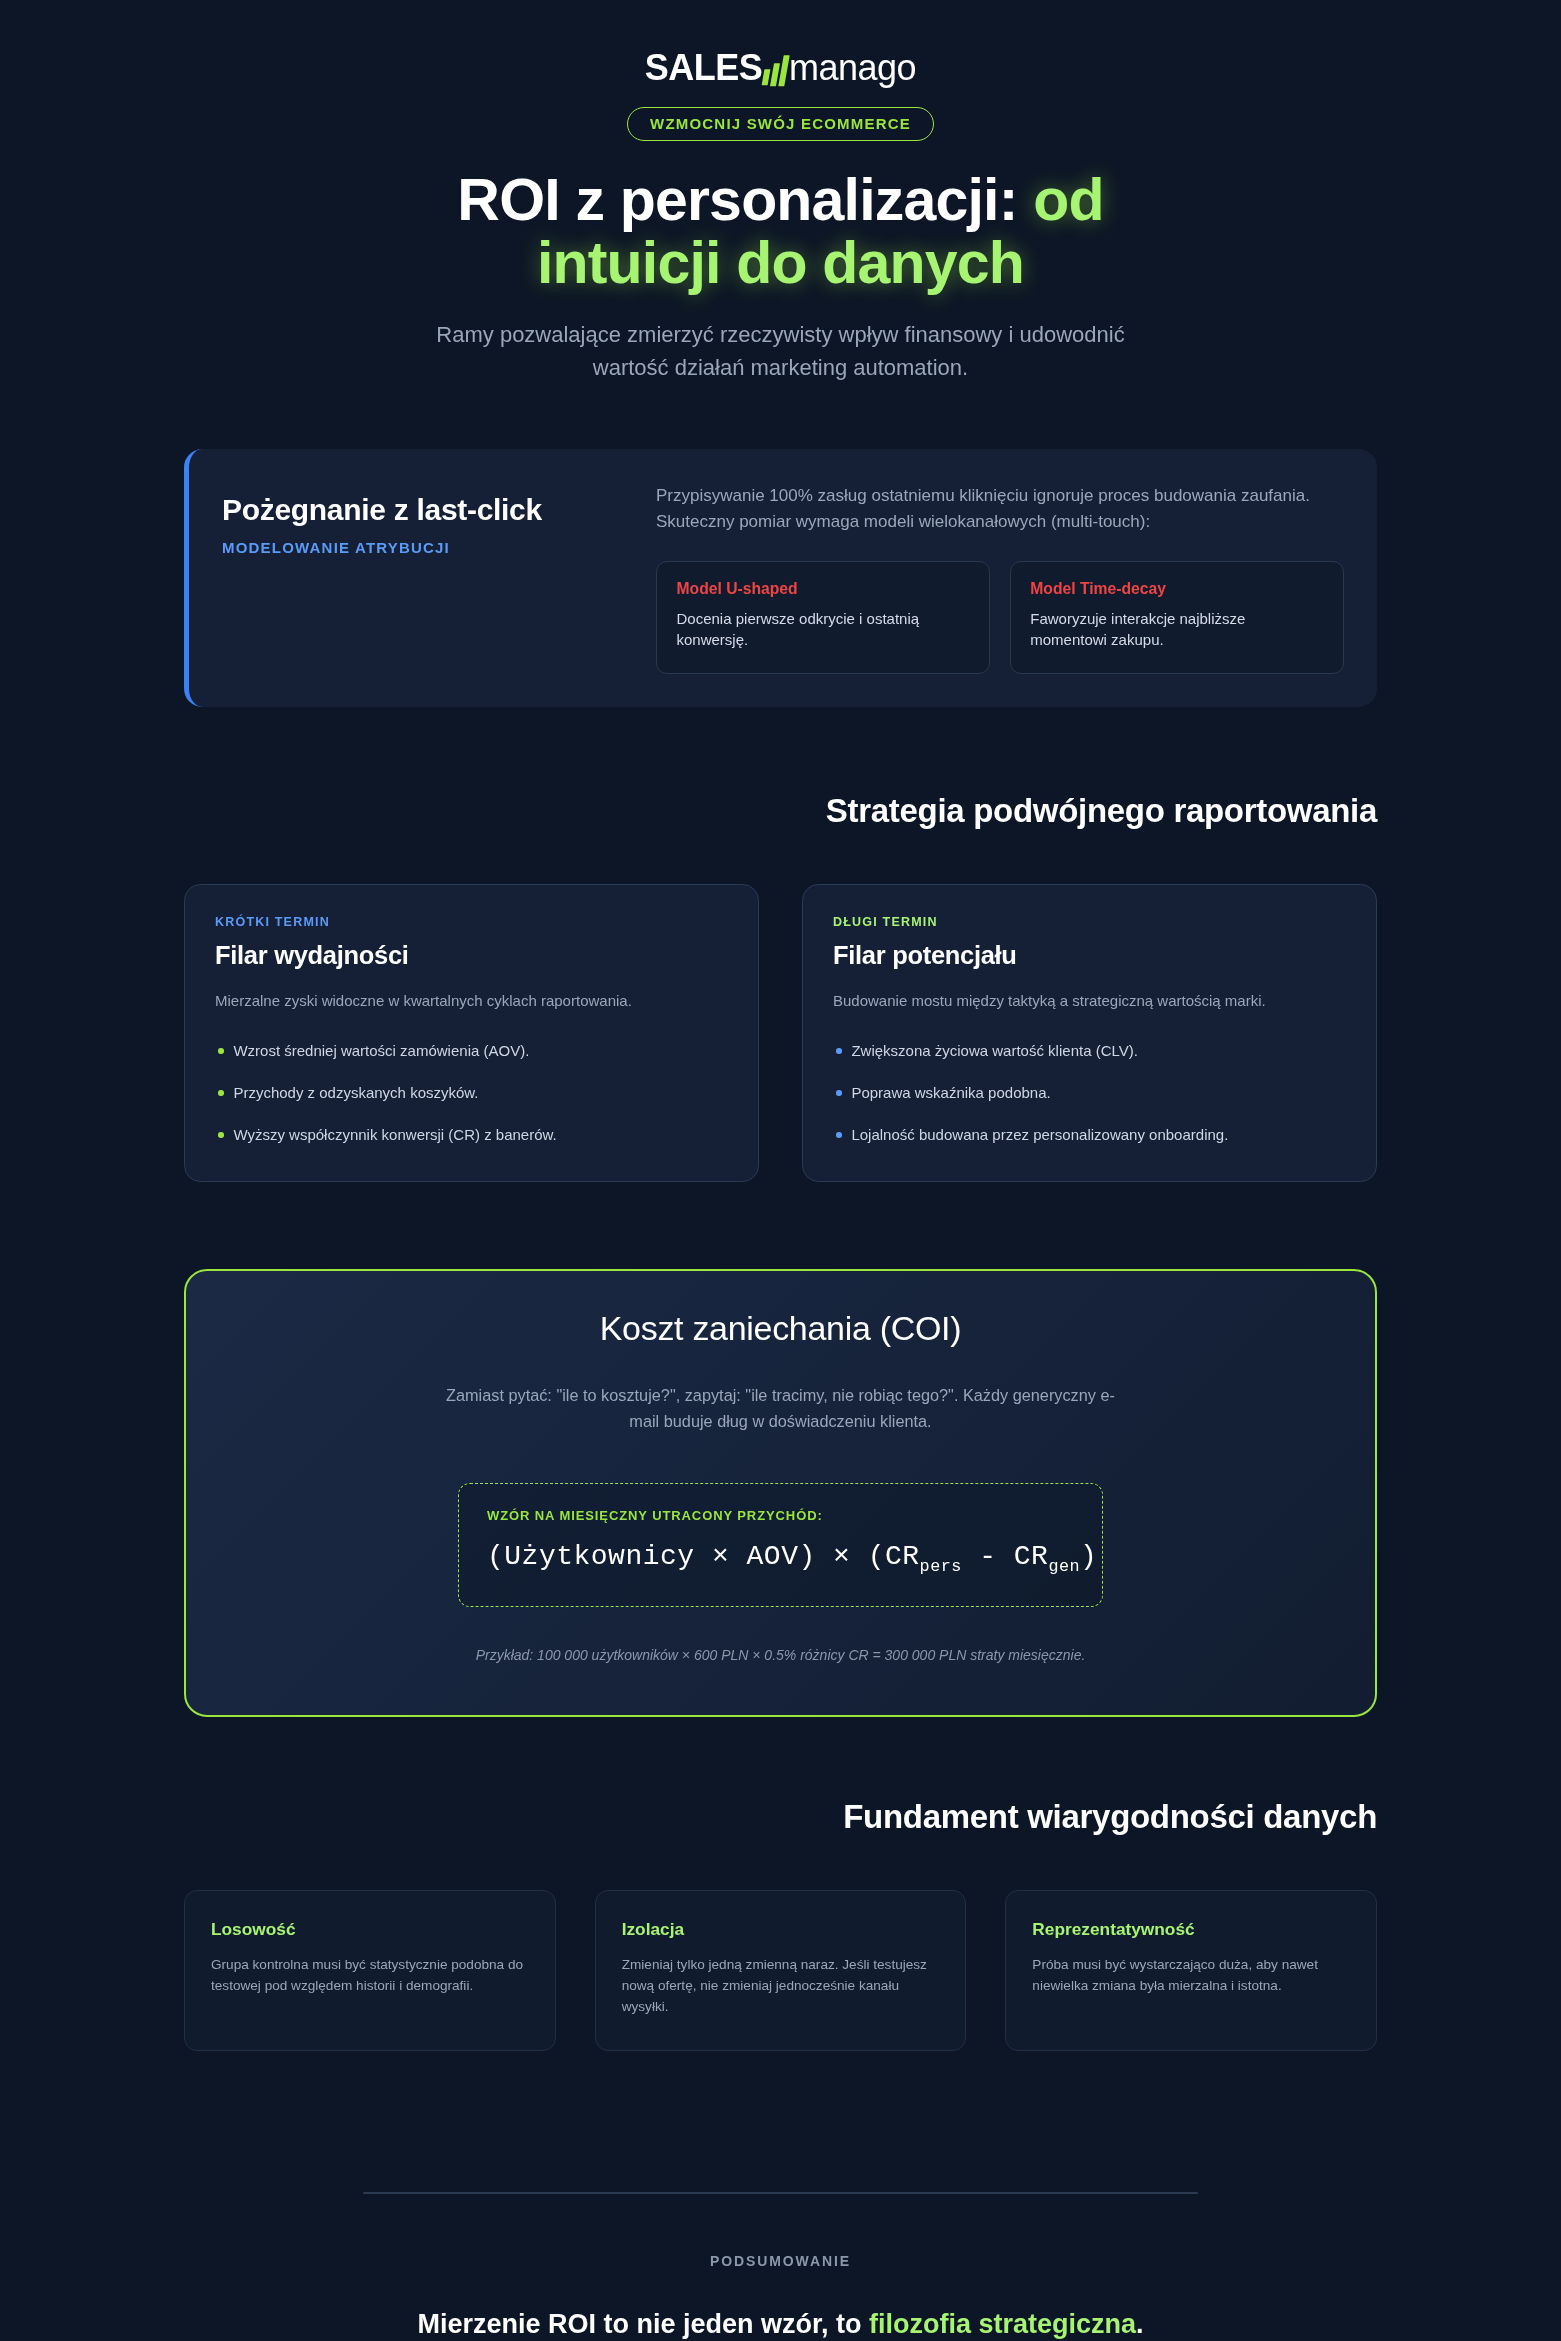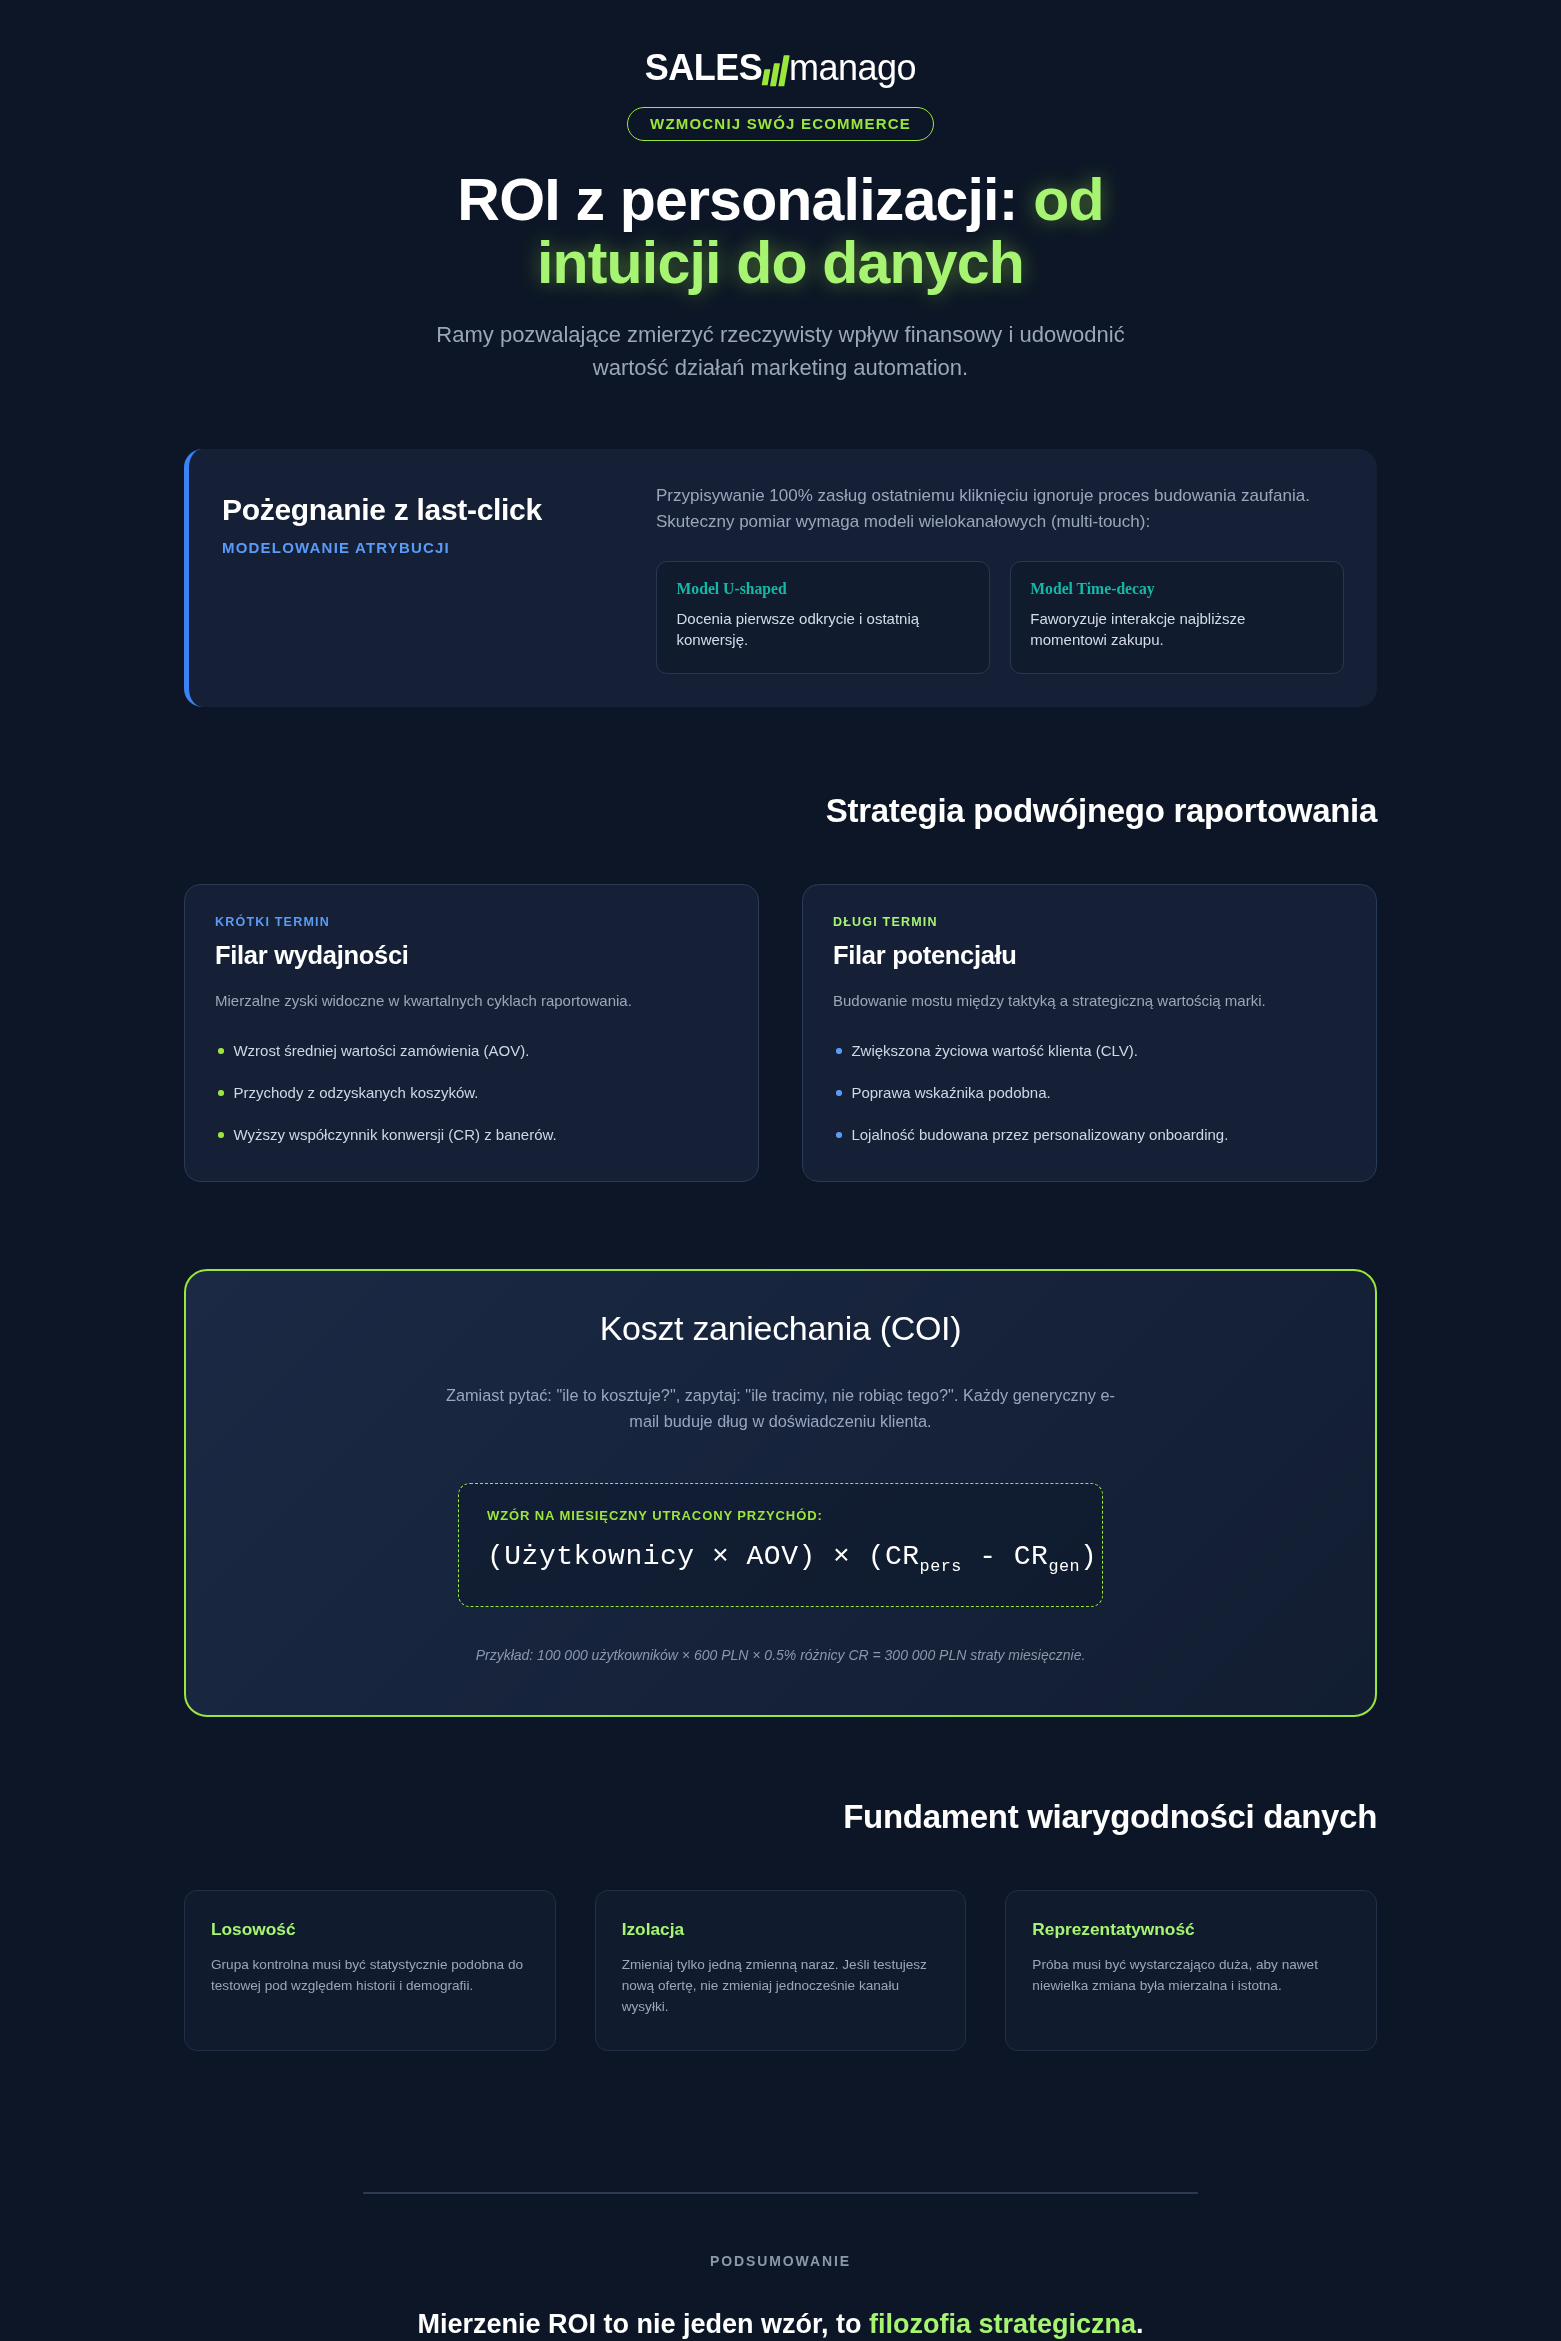--- a/index.html
+++ b/index.html
@@ -112,21 +112,21 @@
   .model-grid{
     display:flex; gap:19.5px; margin-top:25px;
   }
   .model-box{
     flex:1;
     background:var(--card-alt);
     border:1.1px solid #283850;
     border-radius:11px;
     padding:18.4px 19.5px 22px;
   }
-  .model-box h3{ font-size:15.7px; font-weight:700; color:#14b8a6;font-family:Liberation Serif, serif;}
+  .model-box h3{ font-size:15.7px; font-weight:700; color:#ef4444;}
   .model-box p{ margin-top:9.8px; font-size:15px; line-height:1.45; color:#d5dce8;}
 
   
   .section-title{
     text-align:right;
     font-size:33px;
     font-weight:700;
     letter-spacing:-0.3px;
     color:#fff;
   }

